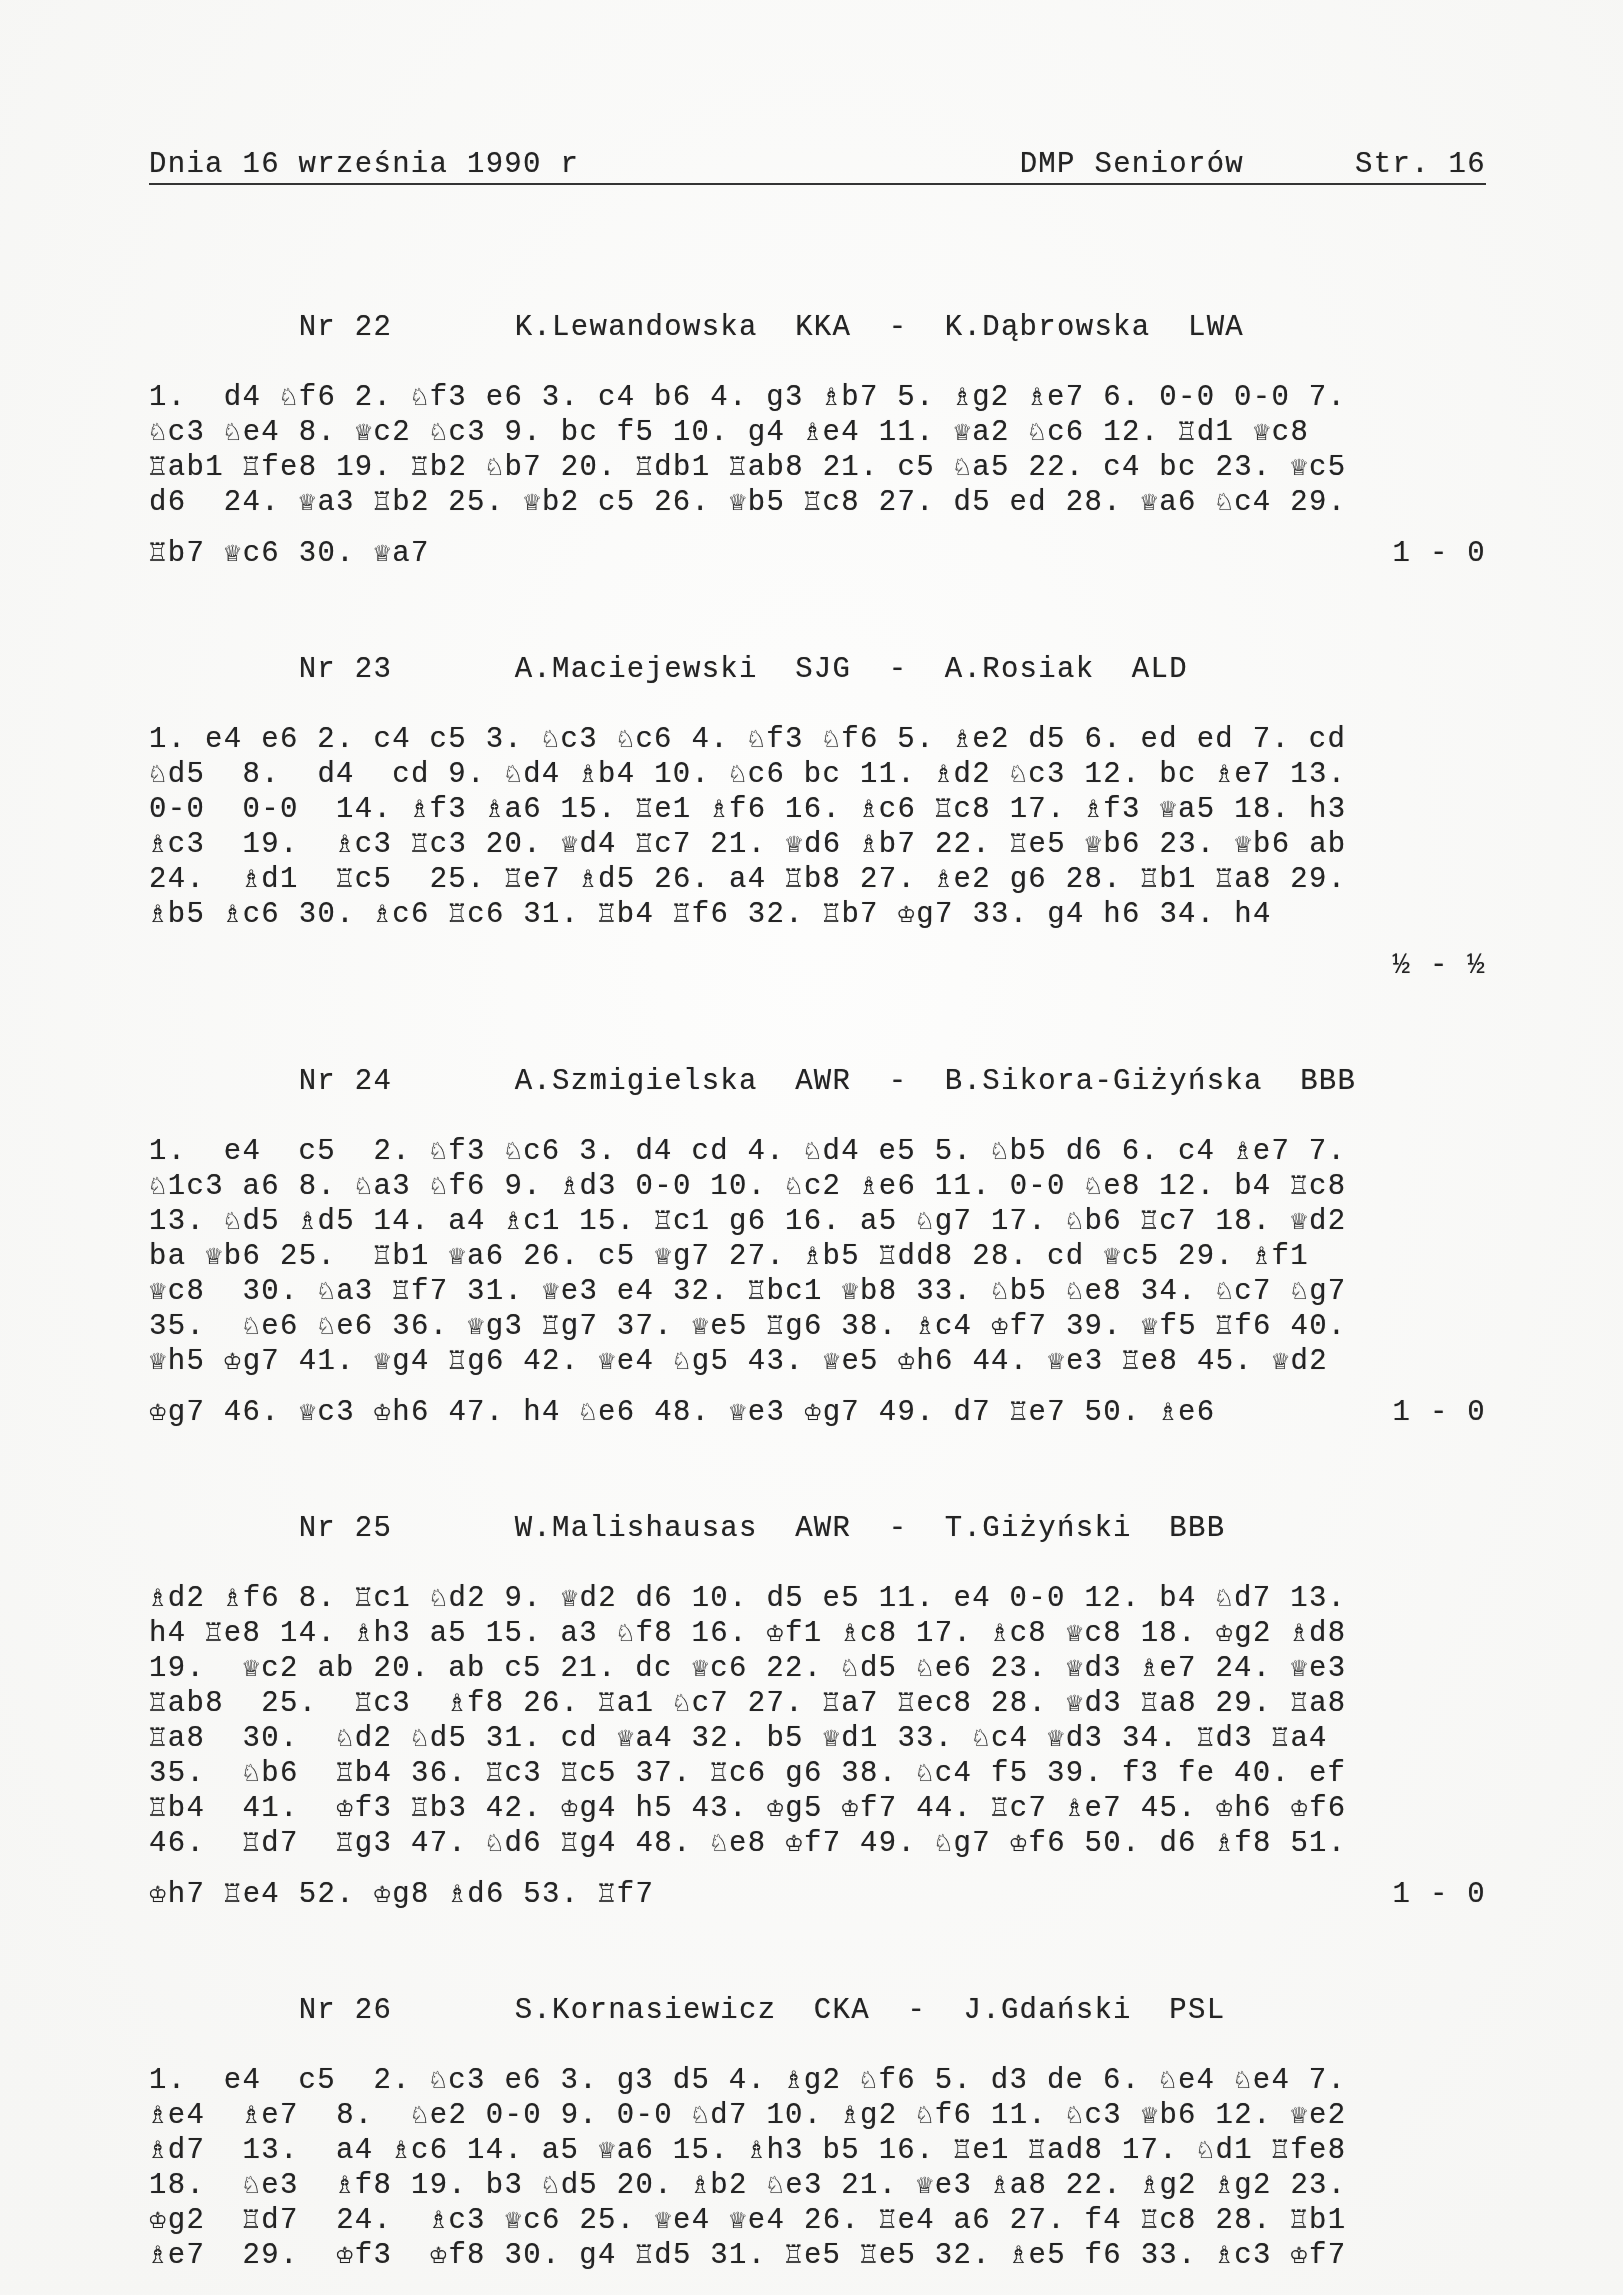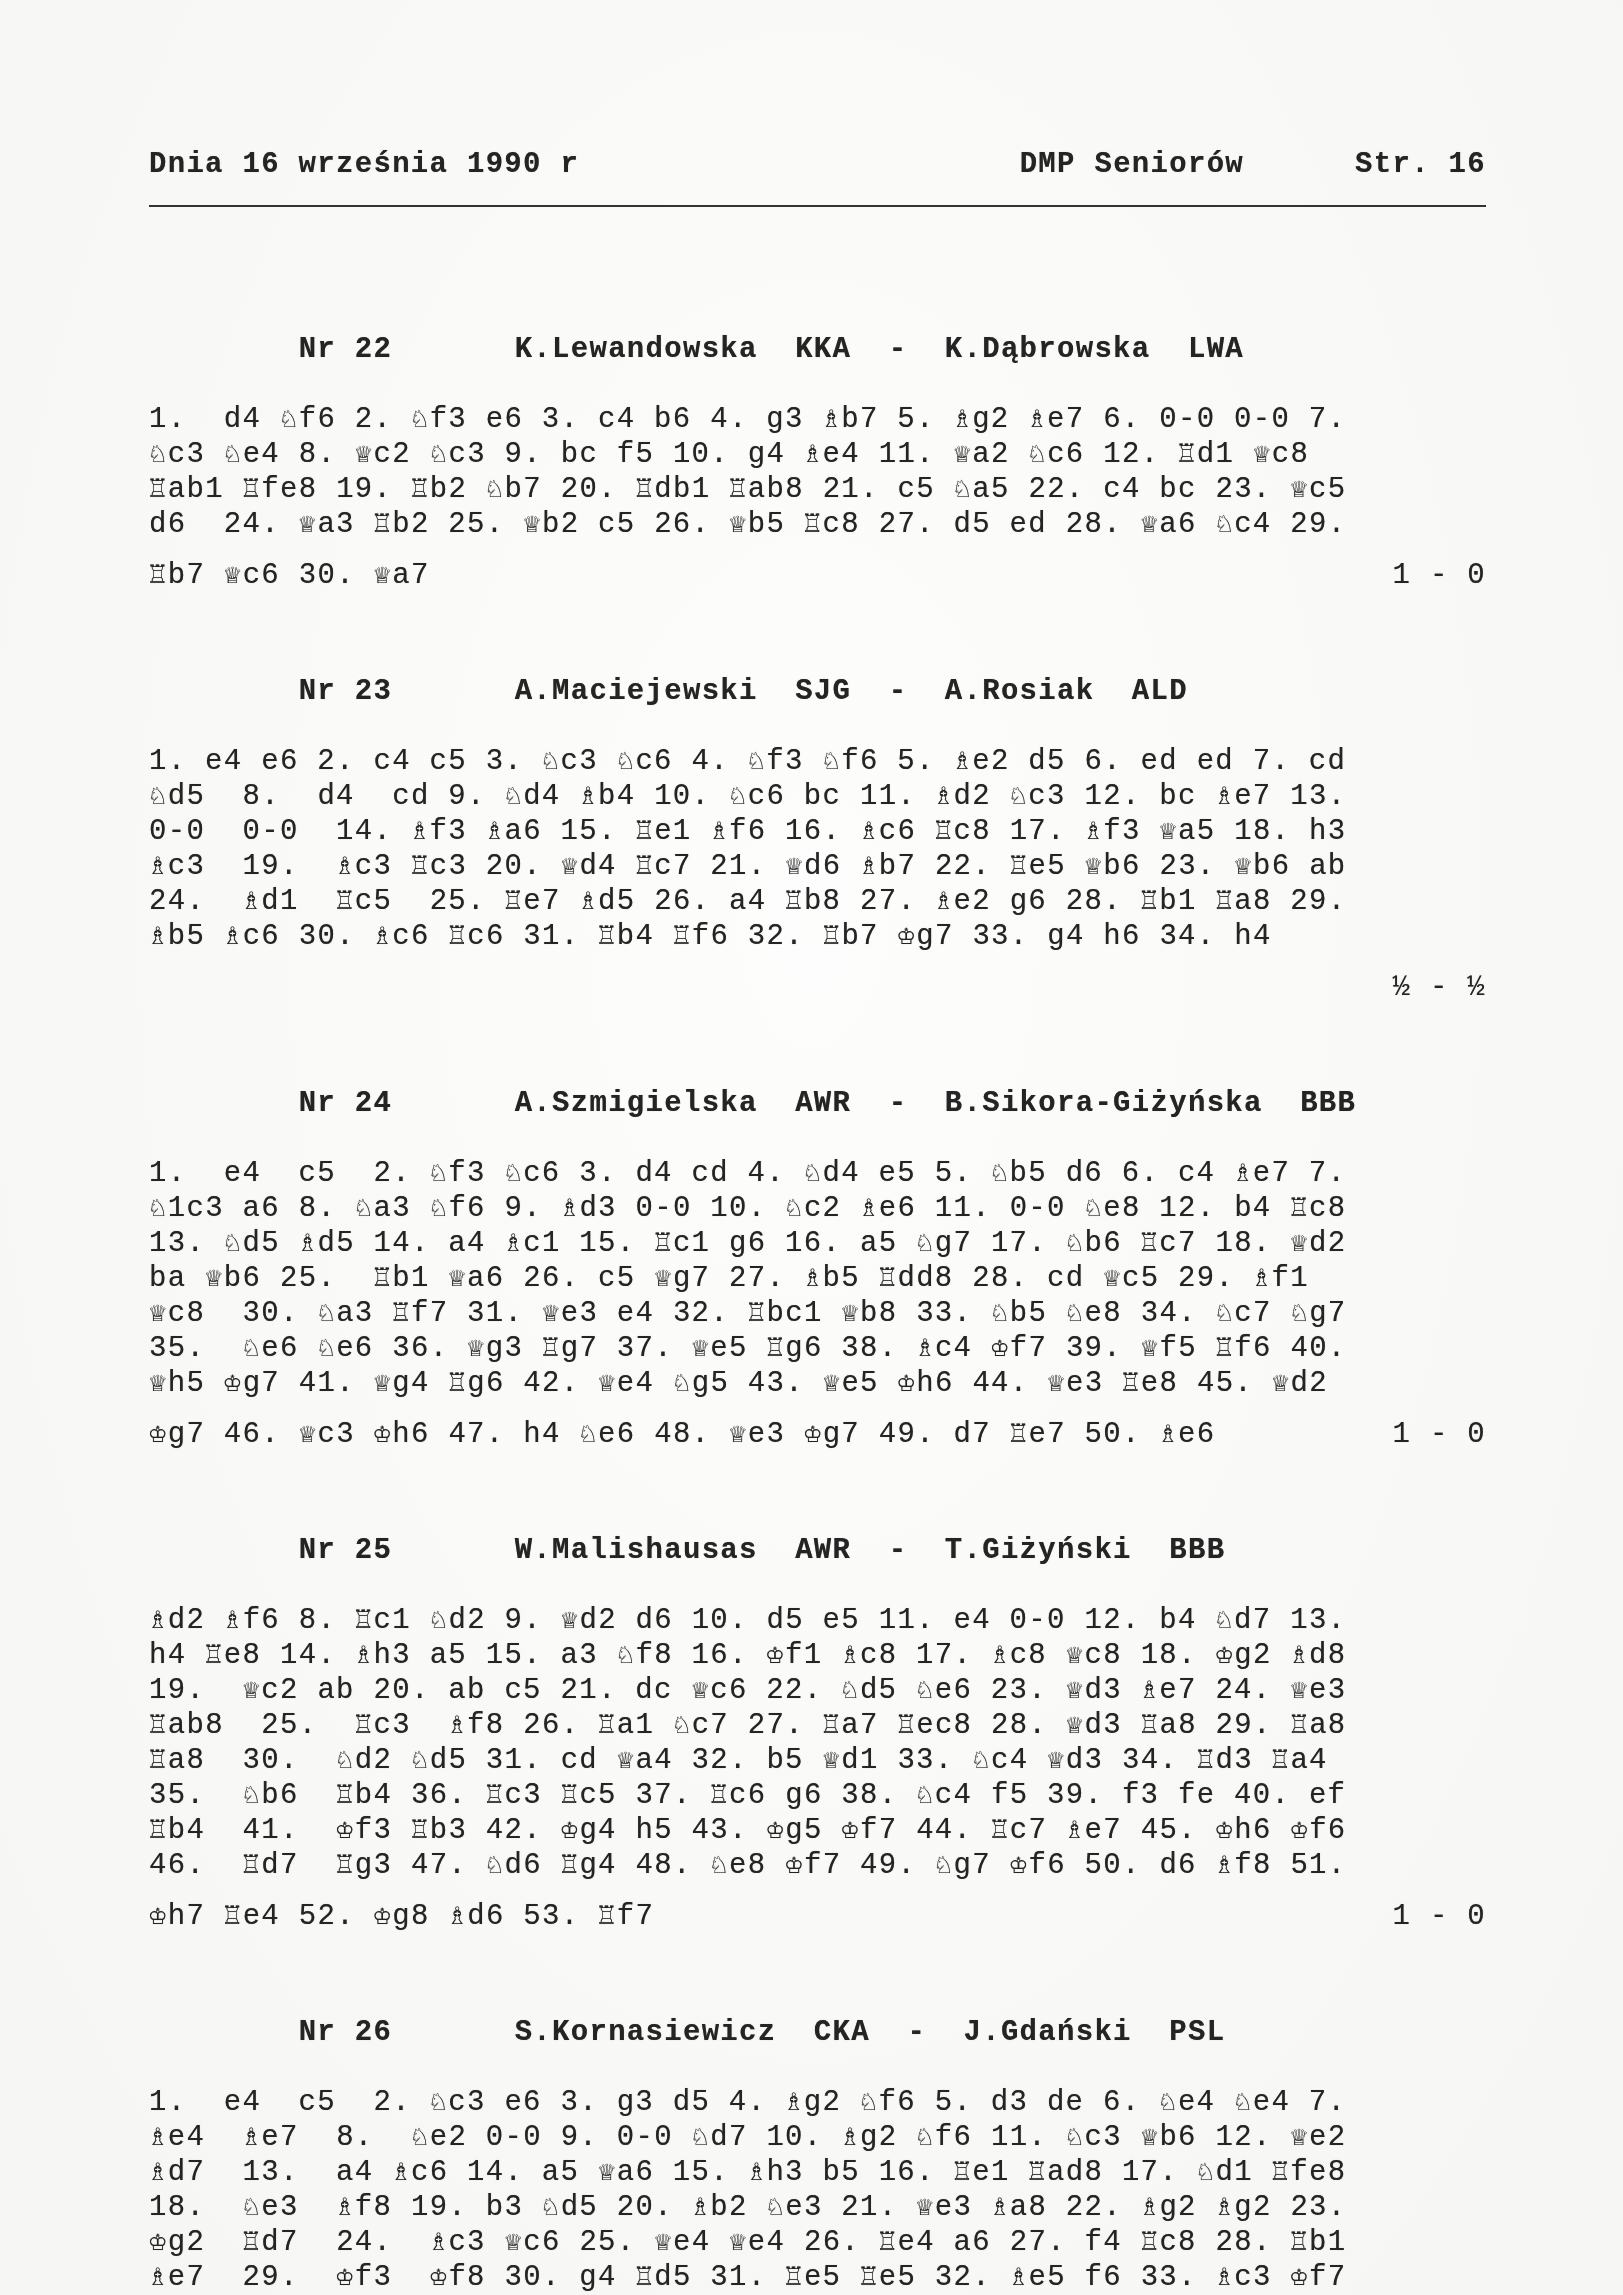--- a/index.html
+++ b/index.html
@@ -17,30 +17,30 @@
     letter-spacing: 1.3px;
     color: #242424;
     text-shadow: 0 0 0.7px rgba(40,40,40,0.55);
     background:
       radial-gradient(ellipse at 50% 40%, rgba(255,255,255,0.6), rgba(0,0,0,0.015) 90%),
       #fafaf8;
   }
   .page-header {
     display: flex;
     align-items: flex-start;
-    font-weight: bold;
+    font-weight: normal;
     white-space: pre;
     border-bottom: 2.6px solid #343434;
-    padding-bottom: 23px;
+    padding-bottom: 1px;
   }
   .ph-spacer1 { flex: 1; }
   .ph-spacer2 { width: 111px; }
   #games { margin-top: 90px; }
   .game { margin-bottom: 46px; }
-  .game-header { font-weight: bold; white-space: pre; }
+  .game-header { font-weight: normal; white-space: pre; }
   .game-nr { display: inline-block; width: 216px; }
   .moves-line { white-space: pre; }
   .result-row {
     display: flex;
     justify-content: space-between;
     white-space: pre;
     margin-top: 16px;
   }
   .result { text-align: left; }
 </style>

